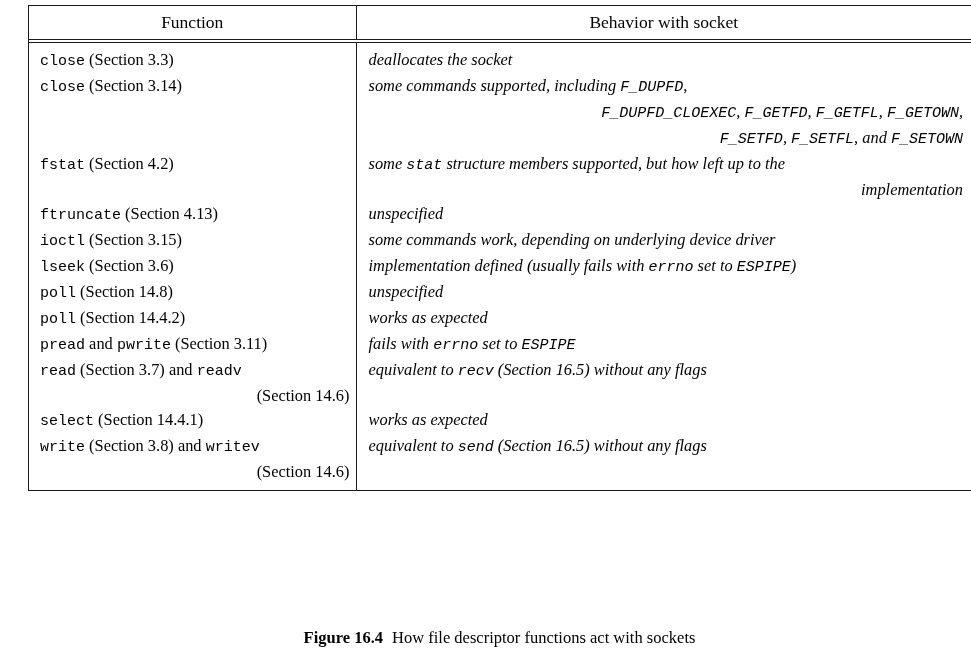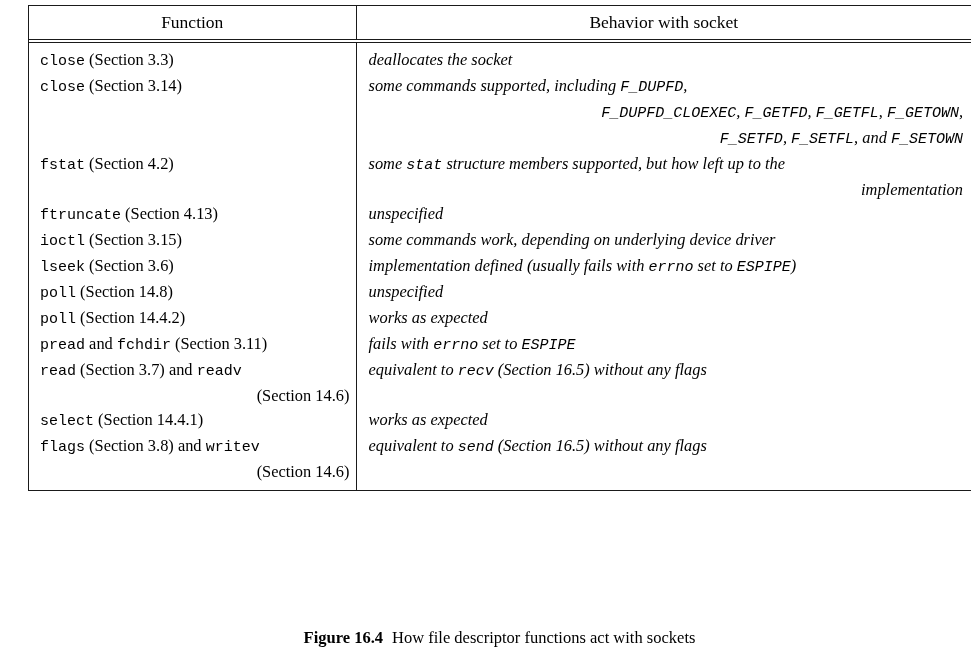--- a/index.html
+++ b/index.html
@@ -193,21 +193,21 @@
           <tr>
             <td class="col-fn">
               <div class="ln"><span class="mono">poll</span> (Section 14.4.2)</div>
             </td>
             <td class="col-bh">
               <div class="ln">works as expected</div>
             </td>
           </tr>
           <tr>
             <td class="col-fn">
-              <div class="ln"><span class="mono">pread</span> and <span class="mono">fchdir</span> (Section 3.11)</div>
+              <div class="ln"><span class="mono">pread</span> and <span class="mono">pwrite</span> (Section 3.11)</div>
             </td>
             <td class="col-bh">
               <div class="ln">fails with <span class="mono">errno</span> set to <span class="mono">ESPIPE</span></div>
             </td>
           </tr>
           <tr>
             <td class="col-fn">
               <div class="ln"><span class="mono">read</span> (Section 3.7) and <span class="mono">readv</span></div>
               <div class="ln cont">(Section 14.6)</div>
             </td>
@@ -219,21 +219,21 @@
           <tr>
             <td class="col-fn">
               <div class="ln"><span class="mono">select</span> (Section 14.4.1)</div>
             </td>
             <td class="col-bh">
               <div class="ln">works as expected</div>
             </td>
           </tr>
           <tr class="last">
             <td class="col-fn">
-              <div class="ln"><span class="mono">flags</span> (Section 3.8) and <span class="mono">writev</span></div>
+              <div class="ln"><span class="mono">write</span> (Section 3.8) and <span class="mono">writev</span></div>
               <div class="ln cont">(Section 14.6)</div>
             </td>
             <td class="col-bh">
               <div class="ln">equivalent to <span class="mono">send</span> (Section 16.5) without any flags</div>
               <div class="ln cont blank">&nbsp;</div>
             </td>
           </tr>
         </tbody>
     </table>
   </div>

